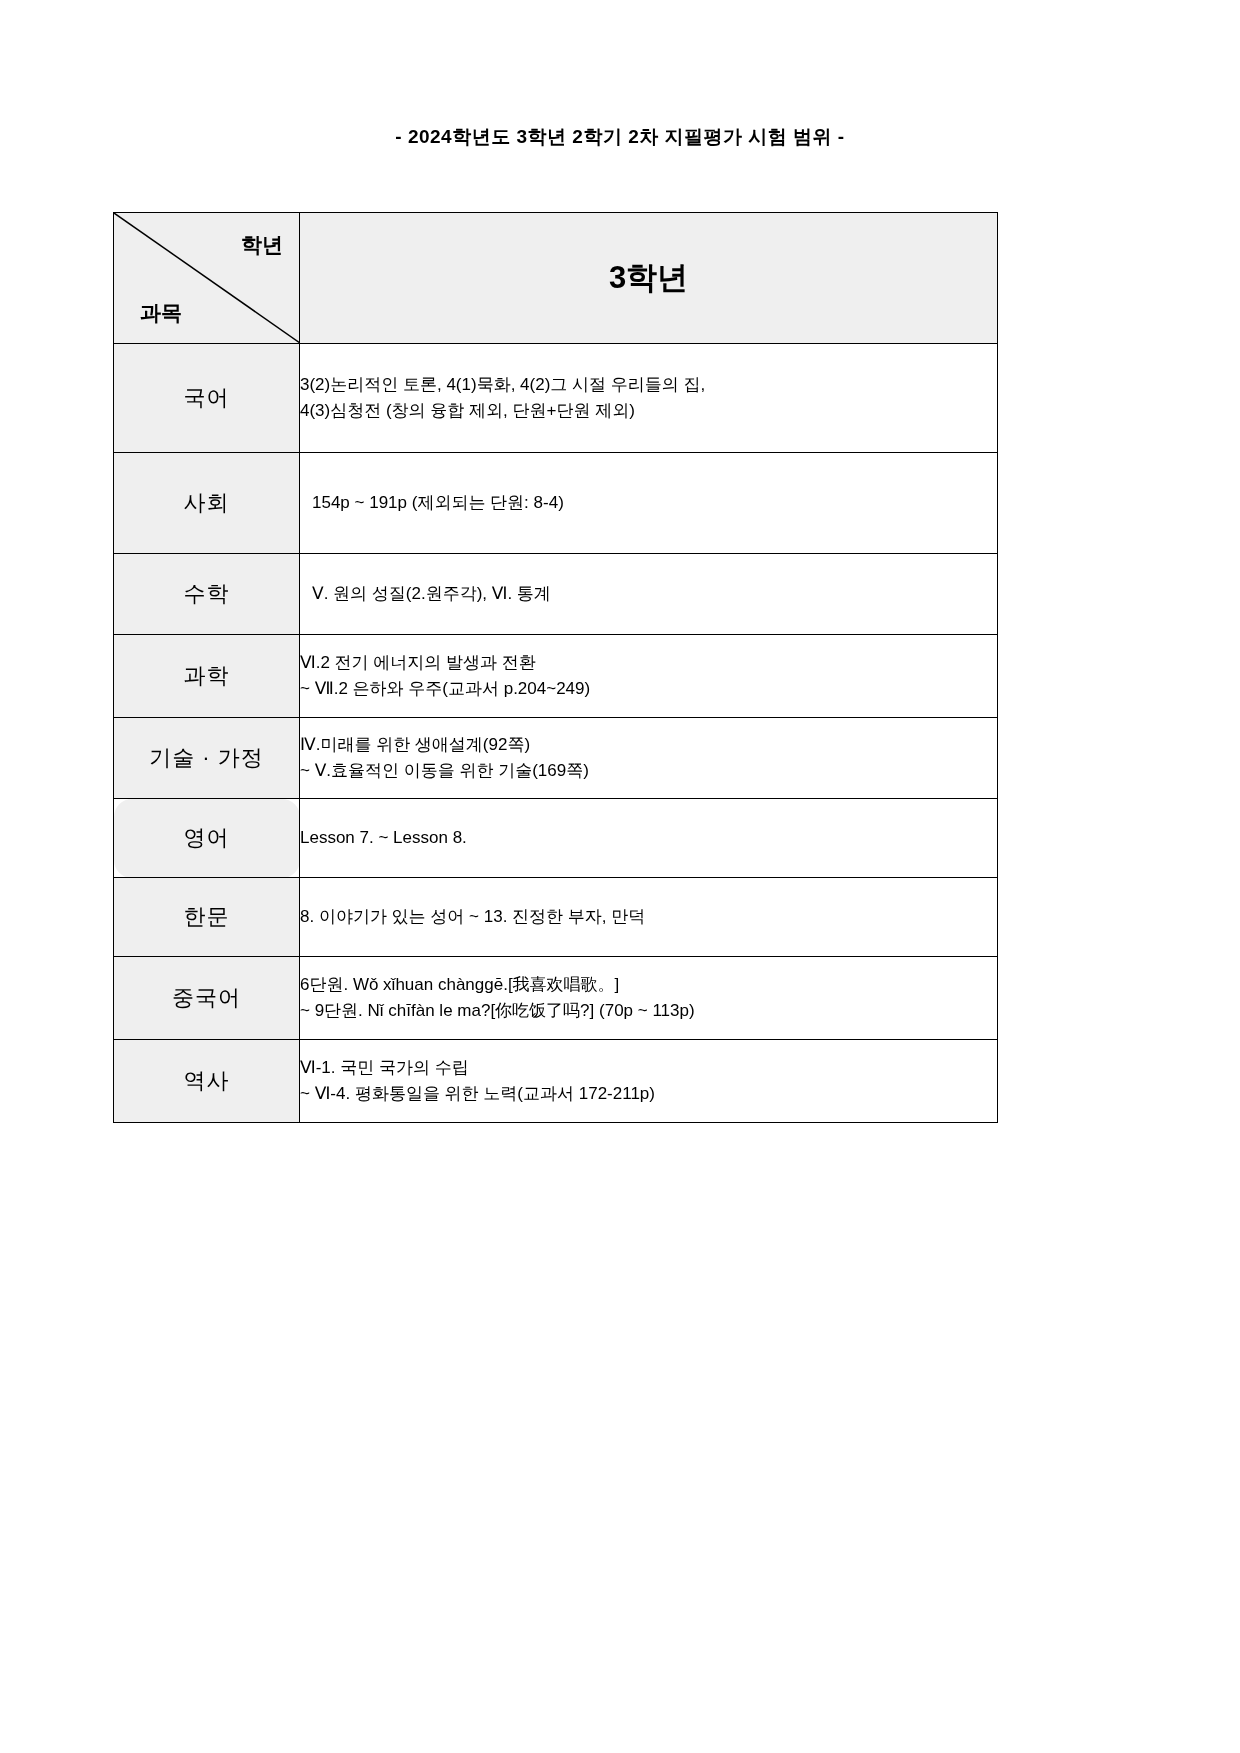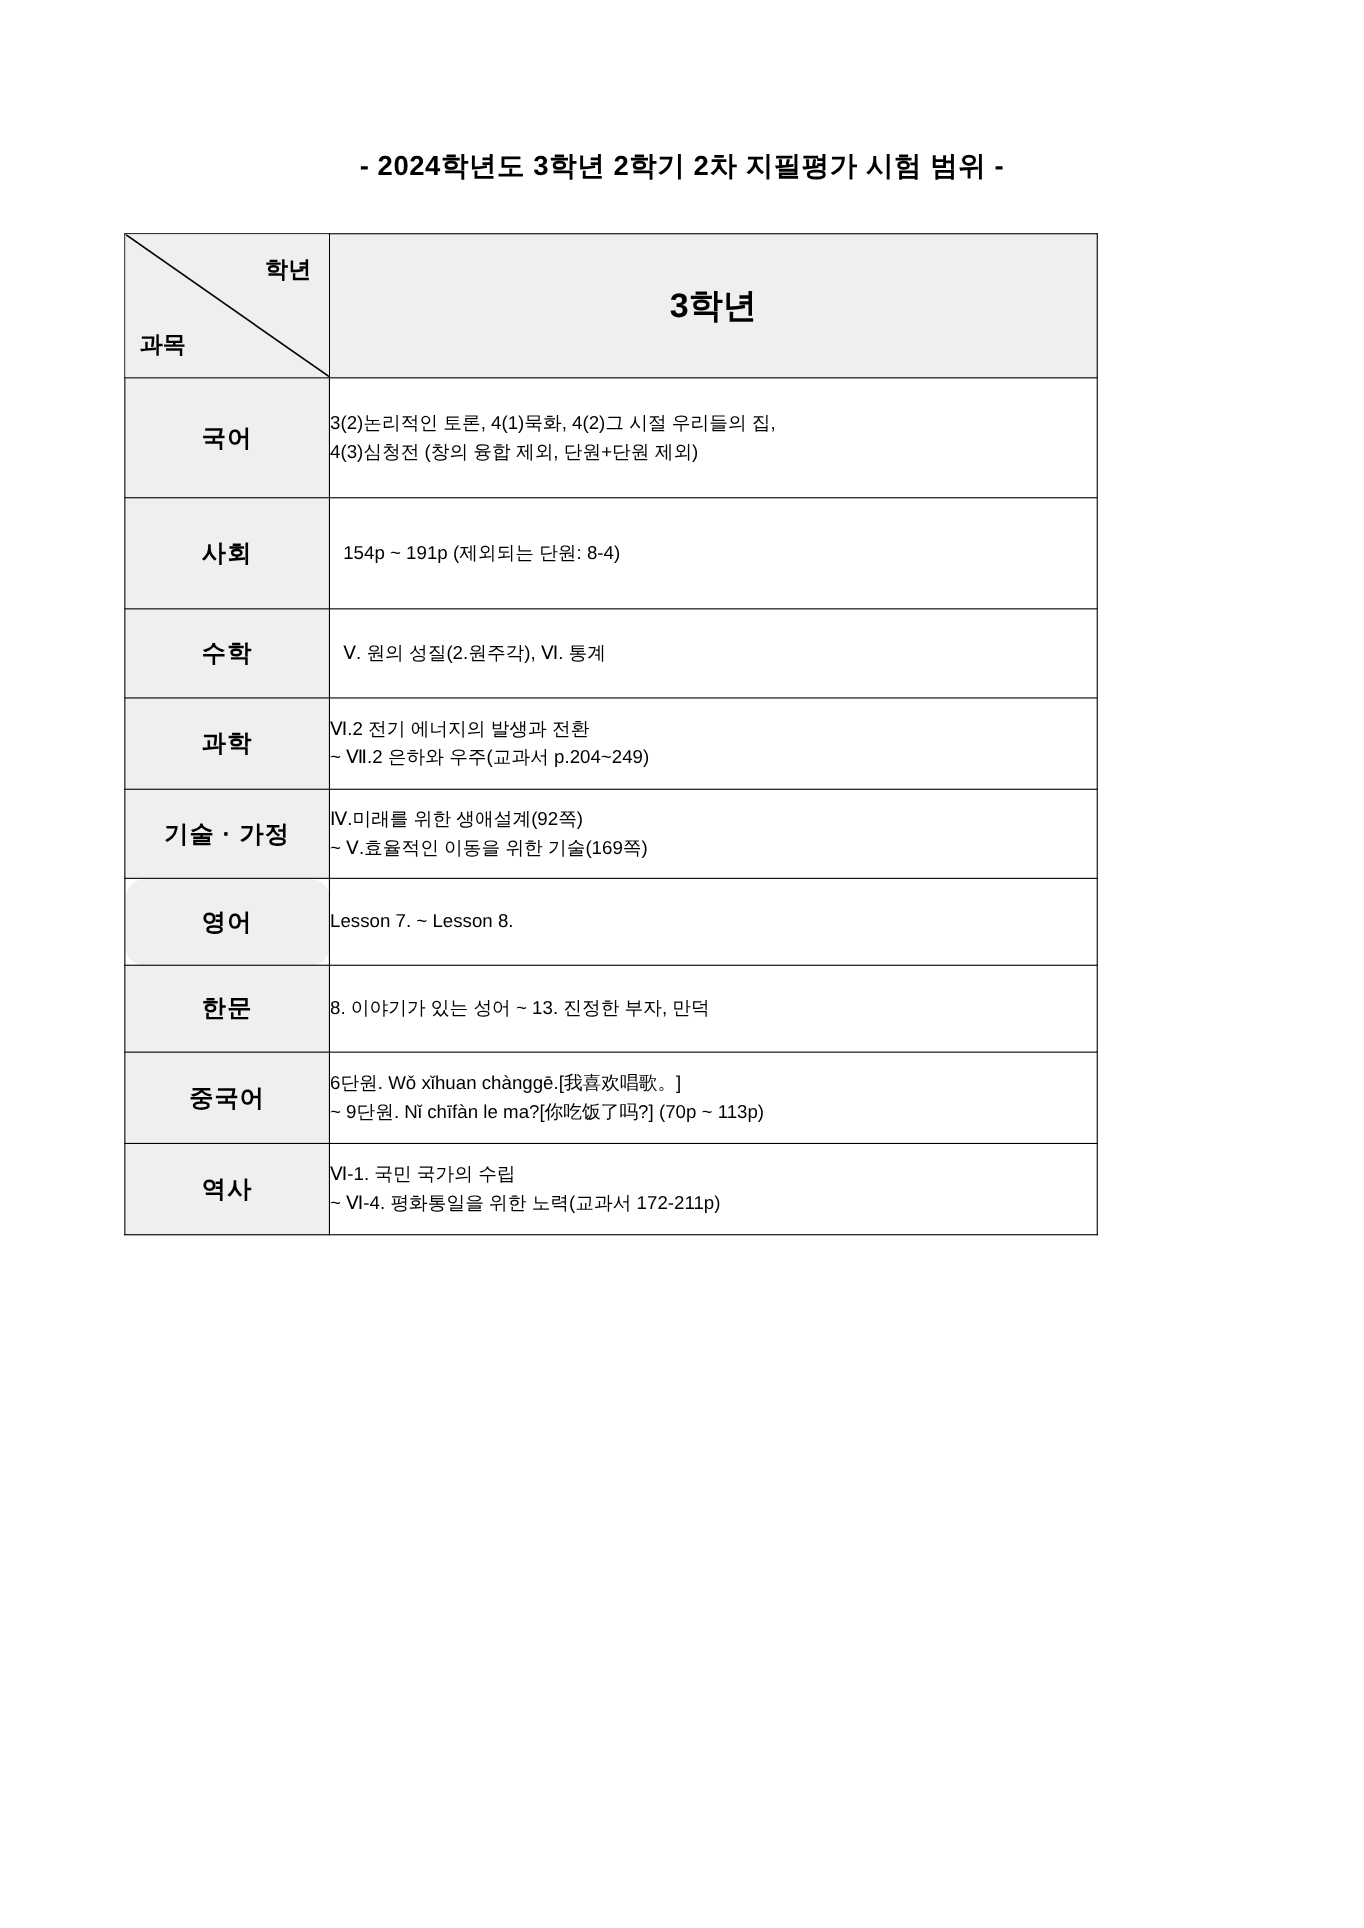--- a/index.html
+++ b/index.html
@@ -15,25 +15,25 @@
     -webkit-font-smoothing: antialiased;
   }
   .page {
     position: relative;
     width: 1240px;
     height: 1753px;
     box-sizing: border-box;
   }
   .doc-title {
     position: absolute;
-    top: 134px;
+    top: 124px;
     left: 0;
     width: 1240px;
     text-align: center;
-    font-size: 25px;
+    font-size: 19px;
     font-weight: 700;
     letter-spacing: 0.5px;
     font-family: "Liberation Sans", sans-serif;
   }
   .table-wrap {
     position: absolute;
     top: 212px;
     left: 113px;
     width: 884px;
   }
@@ -71,36 +71,36 @@
   .corner-grade {
     position: absolute;
     top: 18px;
     right: 16px;
     font-size: 21px;
     font-weight: 700;
   }
   .corner-subject {
     position: absolute;
     bottom: 16px;
-    left: 13px;
+    left: 26px;
     font-size: 21px;
     font-weight: 700;
   }
   .header-grade-cell {
     background: #efefef;
     text-align: center;
     height: 130px;
     font-size: 31px;
     font-weight: 700;
   }
   .subject-cell {
     background: #efefef;
     text-align: center;
     font-size: 22px;
-    font-weight: 700;
+    font-weight: 400;
     letter-spacing: 1px;
   }
   .content-cell {
     background: #ffffff;
     font-size: 17px;
     line-height: 1.55;
     padding: 14px 0 14px 20px;
     font-family: "Liberation Sans", sans-serif;
   }
   .content-cell .line {

